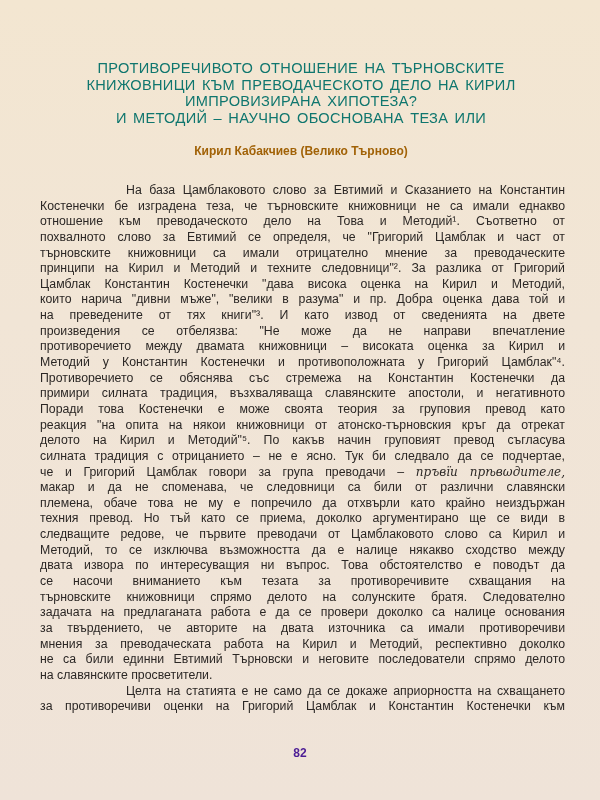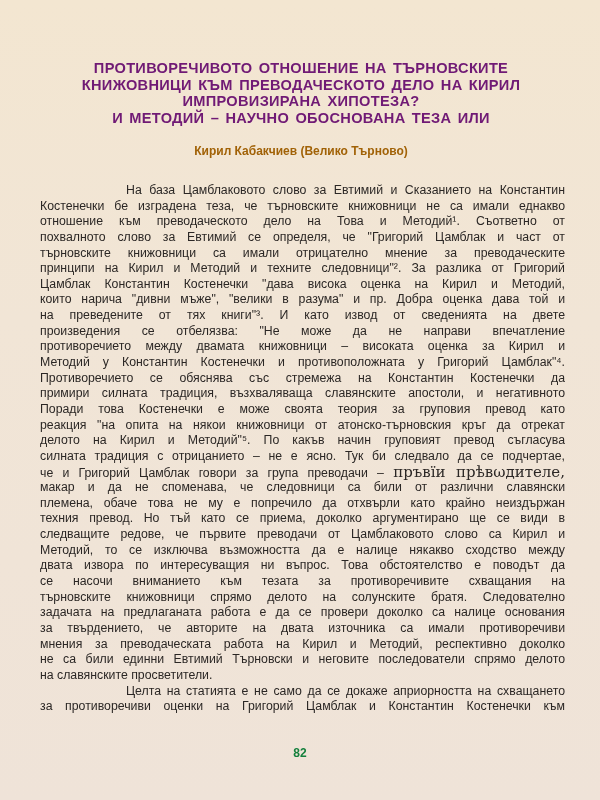--- a/index.html
+++ b/index.html
@@ -7,43 +7,43 @@
     width: 600px; height: 800px; overflow: hidden;
     background: #f1e6d6;
     background: linear-gradient(180deg, #f3e6d1 0%, #f1e5d6 40%, #efe3d8 100%);
     font-family: "Liberation Sans", sans-serif;
     color: #2a2624;
     position: relative;
   }
   .page { position: absolute; left: 0; top: 0; width: 600px; height: 800px; }
   .title {
     position: absolute; left: 56px; top: 60px; width: 490px;
-    text-align: center; font-weight: bold;
+    text-align: center; font-weight: normal;
     font-size: 14.6px; line-height: 16.5px; letter-spacing: 0.3px;
-    color: #701a75; word-spacing: 2px;
+    color: #0f766e; word-spacing: 2px;
   }
   .title div { white-space: nowrap; }
   .author {
     position: absolute; left: 56px; top: 144px; width: 490px;
     text-align: center; font-weight: bold; font-size: 12px; color: #a16207;
   }
   .body {
     position: absolute; left: 40px; top: 183px; width: 525px;
     font-size: 12.3px; line-height: 15.65px; color: #2b2725;
   }
   .line {
     white-space: nowrap; text-align: justify; text-align-last: justify;
     height: 15.65px; overflow: hidden;
   }
   .line.indent { padding-left: 86px; }
   .line.last { text-align-last: left; }
-  .old { font-family: "DejaVu Serif", serif; font-size: 15px; }
+  .old { font-family: "DejaVu Serif", serif; font-style: italic; font-size: 12px; }
   .pagenum {
     position: absolute; left: 280px; top: 746px; width: 40px; text-align: center;
-    font-weight: bold; font-size: 12px; color: #15803d;
+    font-weight: bold; font-size: 12px; color: #4c1d95;
   }
 </style>
 </head>
 <body>
 
 <div class="page">
   <div class="title">
     <div>ПРОТИВОРЕЧИВОТО ОТНОШЕНИЕ НА ТЪРНОВСКИТЕ</div>
     <div>КНИЖОВНИЦИ КЪМ ПРЕВОДАЧЕСКОТО ДЕЛО НА КИРИЛ</div>
     <div>ИМПРОВИЗИРАНА ХИПОТЕЗА?</div>

